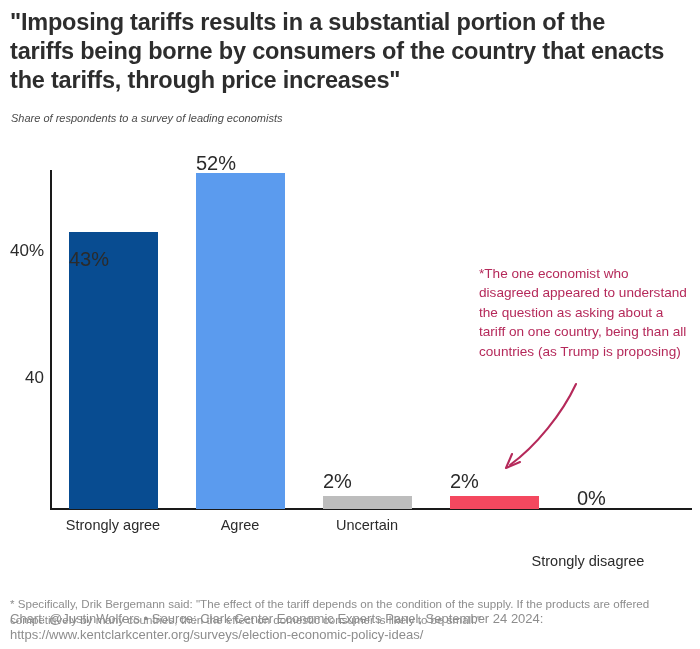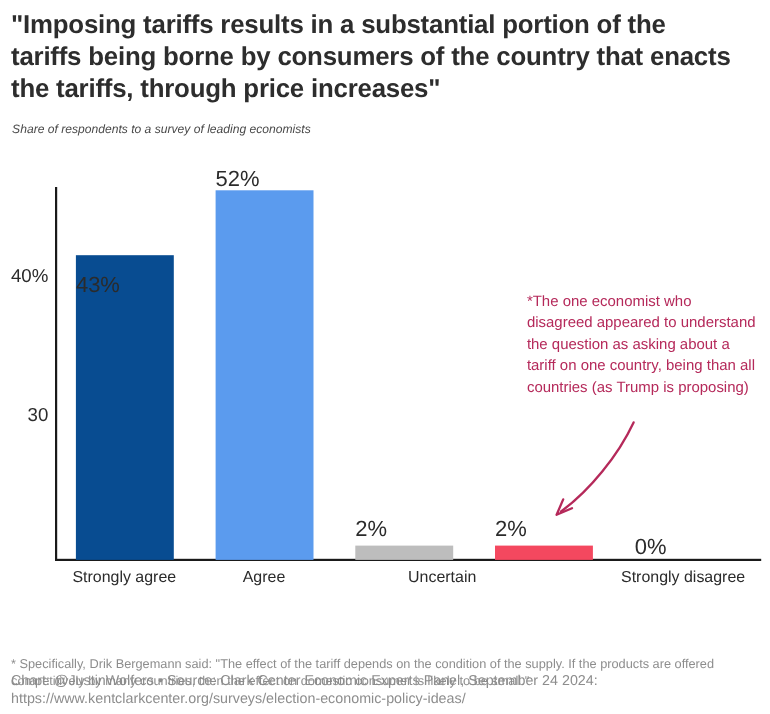--- a/index.html
+++ b/index.html
@@ -154,21 +154,21 @@
 
 <div id="plot-area">
 
   <div id="y-axis-spine" class="axis-spine"></div>
   <div id="x-axis-spine" class="axis-spine"></div>
 
   <div class="y-tick-wrap" style="top:241px;">
     <span class="y-tick-label">40%</span>
   </div>
   <div class="y-tick-wrap" style="top:368px;">
-    <span class="y-tick-label">30</span>
+    <span class="y-tick-label">40</span>
   </div>
 
   <div class="bar-col" style="left:69px;">
     <div class="bar" style="width:89px; height:277px; background:#084c91;"></div>
   </div>
   <div class="bar-value" style="left:69px; top:212px;margin-top:36px;">43%</div>
 
   <div class="bar-col" style="left:196px;">
     <div class="bar" style="width:89px; height:336px; background:#5b9bee;"></div>
   </div>
@@ -184,22 +184,22 @@
   </div>
   <div class="bar-value" style="left:450px; top:470px;">2%</div>
 
   <div class="bar-col" style="left:577px;">
     <div class="bar" style="width:89px; height:0px; background:#bdbdbd;"></div>
   </div>
   <div class="bar-value" style="left:577px; top:487px;">0%</div>
 
   <div class="x-tick-label" style="left:47px;">Strongly agree</div>
   <div class="x-tick-label" style="left:174px;">Agree</div>
-  <div class="x-tick-label" style="left:301px;text-align:right;">Uncertain</div>
-  <div class="x-tick-label" style="left:555px;">Strongly disagree</div>
+  <div class="x-tick-label" style="left:301px;">Uncertain</div>
+  <div class="x-tick-label" style="left:522px;margin-top:36px;">Strongly disagree</div>
 
   <div id="annotation-text">*The one economist who disagreed appeared to understand the question as asking about a tariff on one country, being than all countries (as Trump is proposing)</div>
 
   <svg id="annotation-arrow" viewBox="0 0 120 110" fill="none" xmlns="http://www.w3.org/2000/svg">
     <path d="M 106 4 C 92 34, 66 66, 40 85" stroke="#b5295a" stroke-width="2.1" fill="none" stroke-linecap="round"></path>
     <path d="M 36 88 L 50 82 M 36 88 L 42 74" stroke="#b5295a" stroke-width="2.1" fill="none" stroke-linecap="round"></path>
   </svg>
 
 </div>
 

